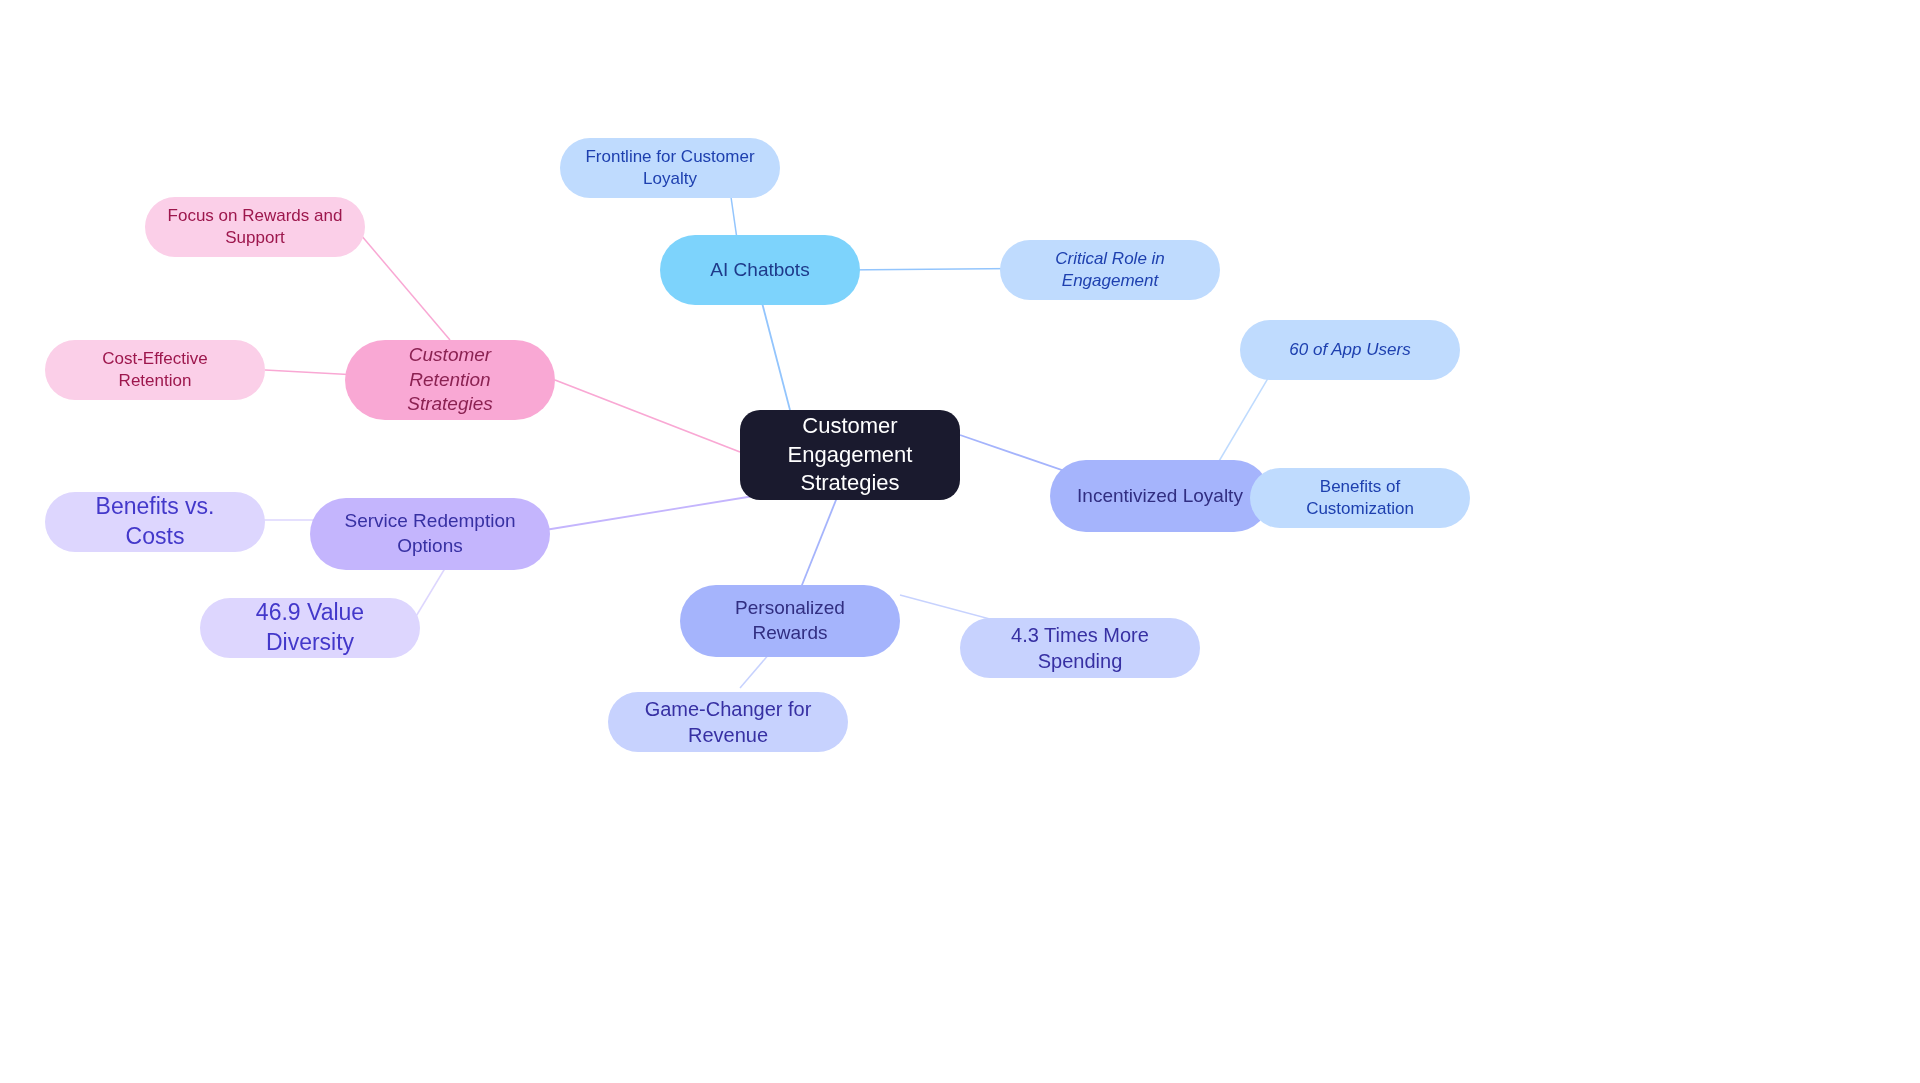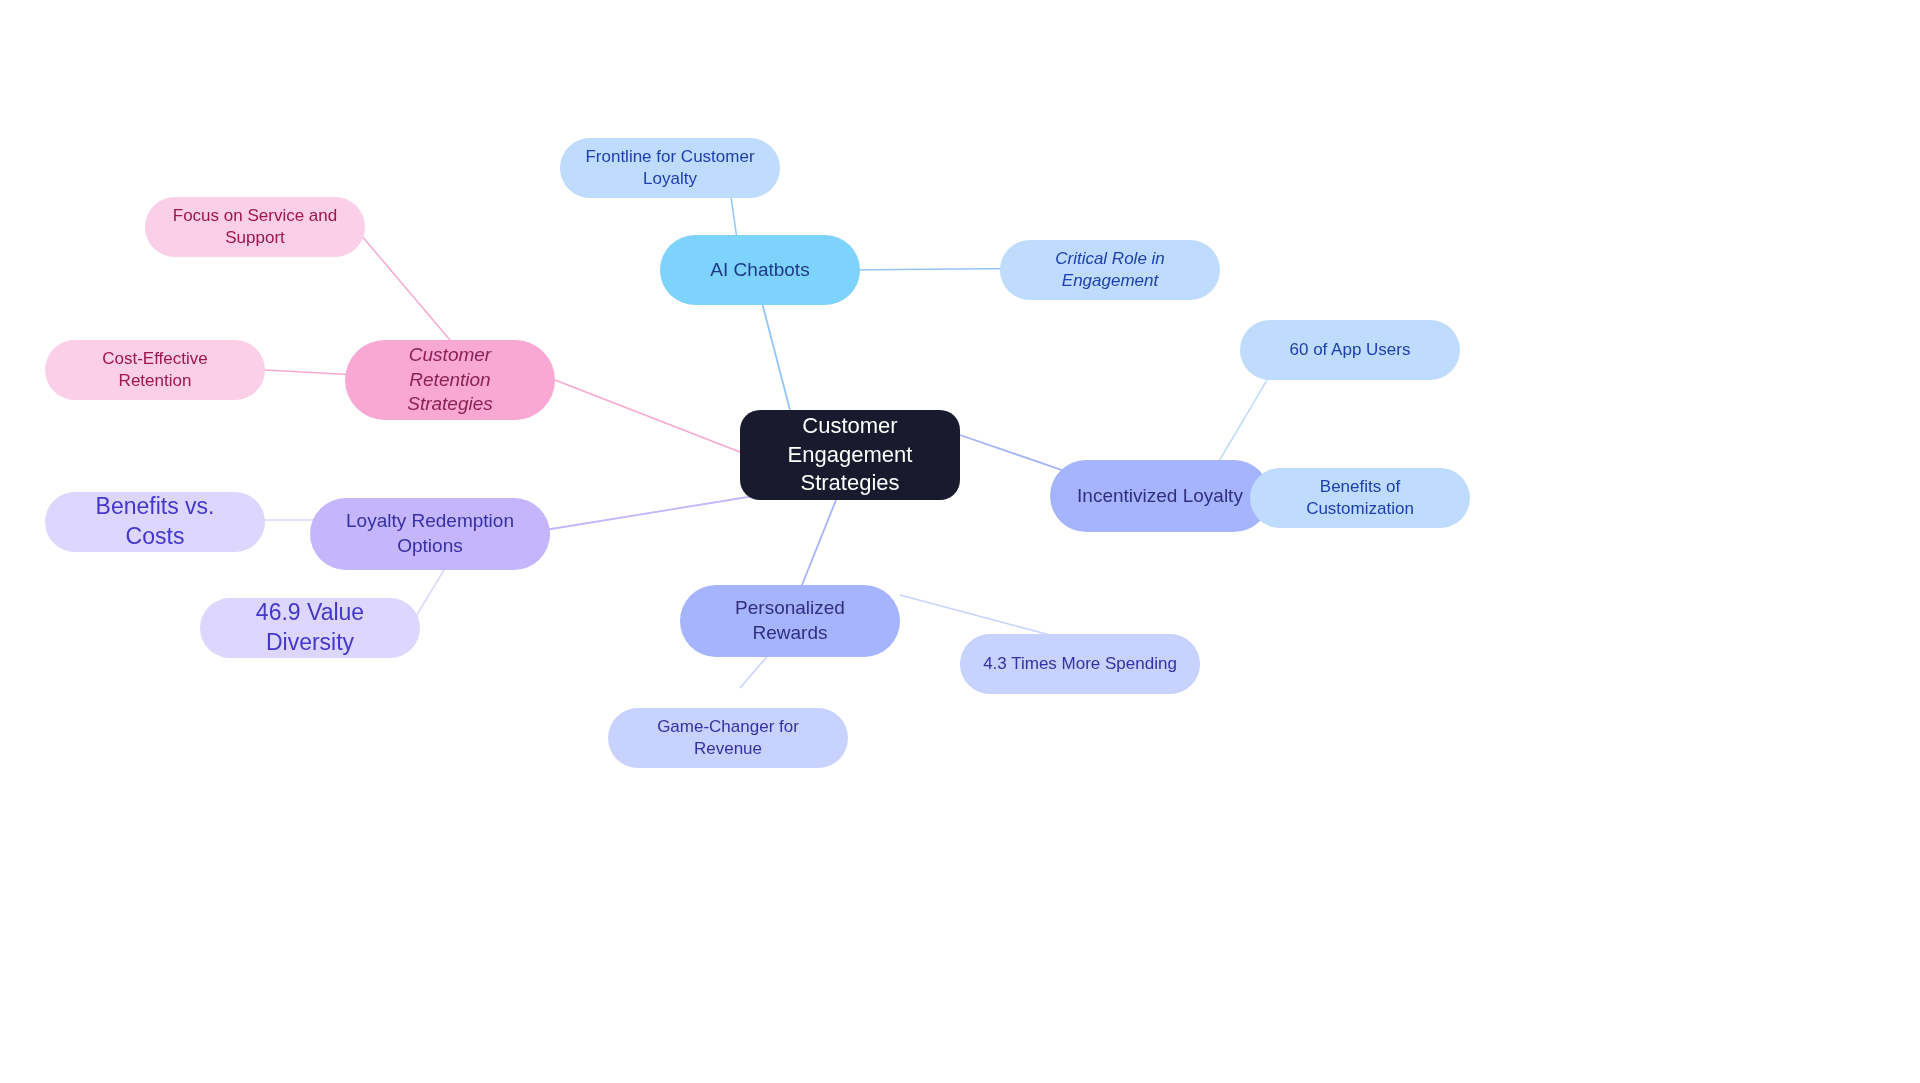--- a/index.html
+++ b/index.html
@@ -92,25 +92,24 @@
       background: #a5b4fc;
       color: #312e81;
       font-size: 19px;
       font-weight: 500;
       width: 220px;
       height: 72px;
     }
     .node-indigo-light {
       background: #c7d2fe;
       color: #3730a3;
-      font-size: 17px;
+      font-size: 20px;
       font-weight: 400;
       width: 240px;
       height: 60px;
-      margin-top: 16px;
     }
   </style>
 </head>
 <body>
 
 <svg id="connections" xmlns="http://www.w3.org/2000/svg">
 
   <line x1="740" y1="452" x2="555" y2="380" stroke="#f9a8d4" stroke-width="1.8"></line>
 
   <line x1="450" y1="340" x2="355" y2="228" stroke="#f9a8d4" stroke-width="1.5"></line>
@@ -141,37 +140,37 @@
 
   <line x1="800" y1="618" x2="740" y2="688" stroke="#c7d2fe" stroke-width="1.5"></line>
 </svg>
 
 <div class="node node-center" style="left: 740px; top: 410px; transform: none;">Customer Engagement
 Strategies</div>
 
 <div class="node node-pink-main" style="left: 345px; top: 340px; font-style: italic;">Customer Retention
 Strategies</div>
 
-<div class="node node-pink-small" style="left: 145px; top: 197px;">Focus on Service and Support</div>
+<div class="node node-pink-small" style="left: 145px; top: 197px;">Focus on Rewards and Support</div>
 
 <div class="node node-pink-small" style="left: 45px; top: 340px;">Cost-Effective Retention</div>
 
 <div class="node node-blue-main" style="left: 660px; top: 235px;">AI Chatbots</div>
 
 <div class="node node-blue-light" style="left: 560px; top: 138px;">Frontline for Customer Loyalty</div>
 
 <div class="node node-blue-light" style="left: 1000px; top: 240px; font-style: italic;">Critical Role in Engagement</div>
 
 <div class="node node-indigo-main" style="left: 1050px; top: 460px;">Incentivized Loyalty</div>
 
-<div class="node node-blue-light" style="left: 1240px; top: 320px;">60 of App Users</div>
+<div class="node node-blue-light" style="left: 1240px; top: 320px; font-style: italic;">60 of App Users</div>
 
 <div class="node node-blue-light" style="left: 1250px; top: 468px;">Benefits of Customization</div>
 
-<div class="node node-purple-main" style="left: 310px; top: 498px;">Loyalty Redemption Options</div>
+<div class="node node-purple-main" style="left: 310px; top: 498px;">Service Redemption Options</div>
 
 <div class="node node-purple-light" style="left: 45px; top: 492px;">Benefits vs. Costs</div>
 
 <div class="node node-purple-light" style="left: 200px; top: 598px;">46.9 Value Diversity</div>
 
 <div class="node node-indigo-main" style="left: 680px; top: 585px;">Personalized Rewards</div>
 
 <div class="node node-indigo-light" style="left: 960px; 
             top: 618px;">4.3 Times More Spending</div>
 

